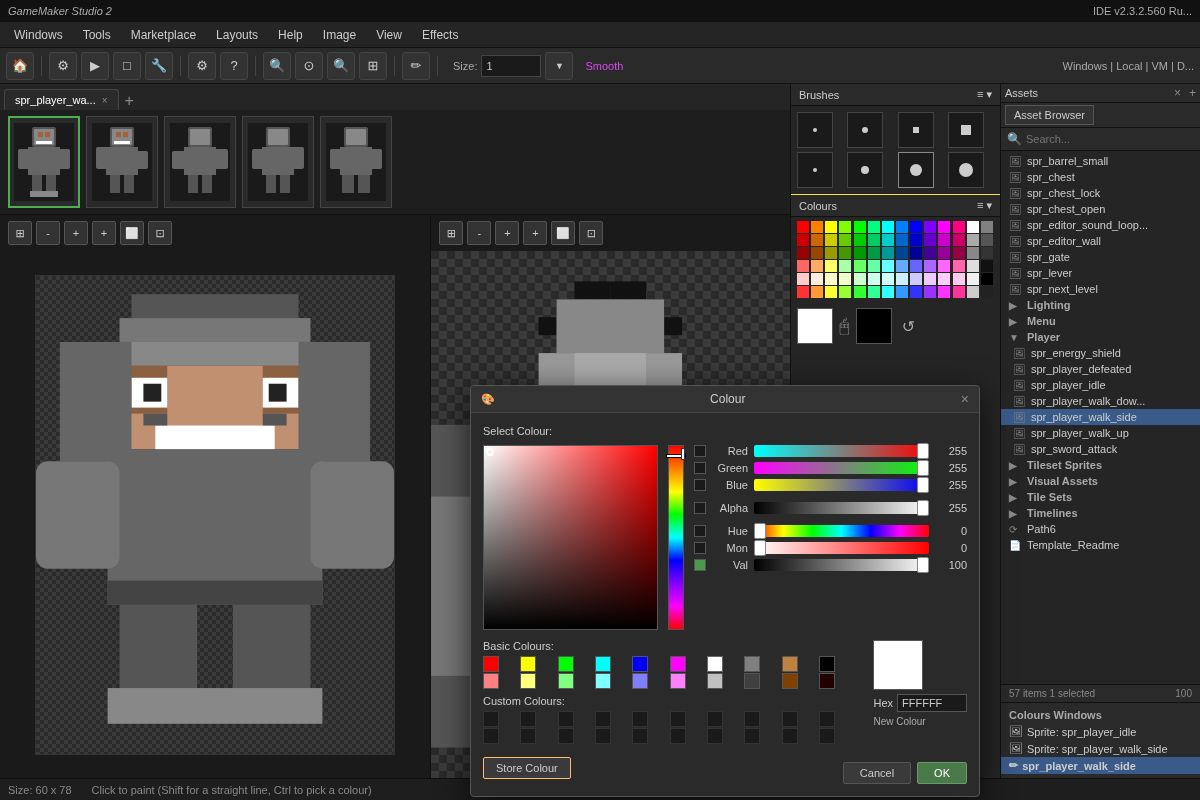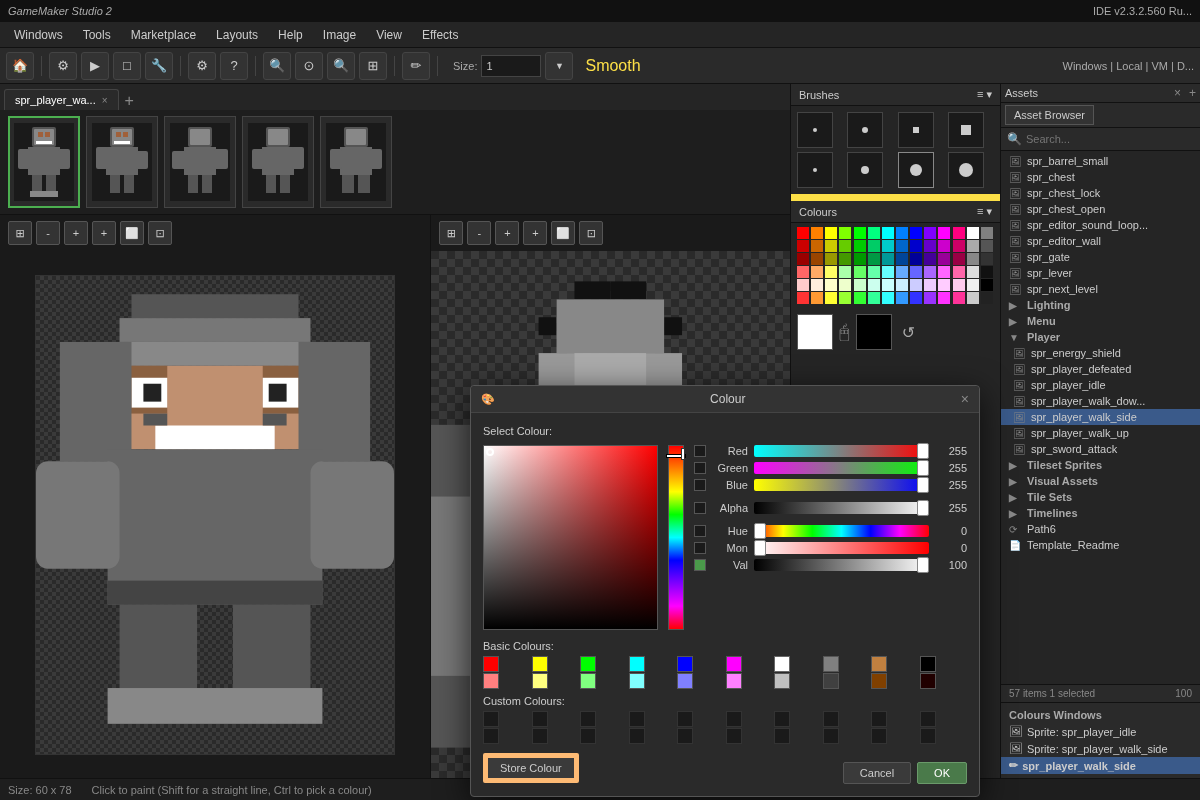--- a/index.html
+++ b/index.html
@@ -67,21 +67,21 @@
     .toolbar-sep { width: 1px; height: 20px; background: #444; margin: 0 3px; }
     .toolbar-size-label { color: #aaa; font-size: 11px; margin-left: 8px; }
     .toolbar-size-input {
       width: 60px; height: 22px;
       background: #1a1a1a;
       border: 1px solid #444;
       color: #ccc;
       font-size: 11px;
       padding: 0 4px;
     }
-    .toolbar-smooth { color: #fde047; font-size: 16px; margin-left: 8px; }
+    .toolbar-smooth { color: #d946ef; font-size: 11px; margin-left: 8px; }
     .toolbar-right { margin-left: auto; display: flex; align-items: center; gap: 6px; color: #aaa; font-size: 11px; }
     
     .main-area {
       display: flex;
       flex: 1;
       overflow: hidden;
       justify-content: space-between;
     }
     
     .editor-area {
@@ -203,21 +203,21 @@
       gap: 4px;
     }
     .brush-item {
       width: 36px; height: 36px;
       background: #1a1a1a;
       border: 1px solid #444;
       display: flex; align-items: center; justify-content: center;
       cursor: pointer;
     }
     .brush-item.selected { border-color: #888; }
-    .colours-section { border-top: 7px solid #fde047; }
+    .colours-section { border-top: 1px solid #fde047; }
     .colour-grid {
       padding: 4px 6px;
       display: grid;
       grid-template-columns: repeat(14, 1fr);
       gap: 1px;
     }
     .colour-cell {
       width: 12px; height: 12px;
       cursor: pointer;
     }
@@ -524,21 +524,21 @@
       border: 1px solid #555;
       color: #ccc;
       font-size: 11px;
       cursor: pointer;
       border-radius: 2px;
     }
     .dialog-btn.primary { background: #4a7a4a; border-color: #6a9a6a; color: #fff; }
     .store-colour-btn {
       padding: 4px 12px;
       background: #3a3a3a;
-      border: 5px solid #fdba74;
+      border: 1px solid #fdba74;
       color: #ccc;
       font-size: 11px;
       cursor: pointer;
       border-radius: 2px;
     }
     .indent-1 { padding-left: 12px; }
     .scrollbar-placeholder::-webkit-scrollbar { width: 6px; }
     .scrollbar-placeholder::-webkit-scrollbar-track { background: #1a1a1a; }
     .scrollbar-placeholder::-webkit-scrollbar-thumb { background: #555; border-radius: 3px; }
   </style>
@@ -1205,20 +1205,28 @@
               <div class="custom-colour-cell"></div>
               <div class="custom-colour-cell"></div>
               <div class="custom-colour-cell"></div>
               <div class="custom-colour-cell"></div>
               <div class="custom-colour-cell"></div>
               <div class="custom-colour-cell"></div>
             </div>
           </div>
         </div>
 
+        <div class="hex-preview-section">
+          <div class="colour-preview-box"></div>
+          <div class="hex-row">
+            <span>Hex</span>
+            <input class="hex-input" type="text" value="FFFFFF" style="">
+          </div>
+          <span style="font-size:10px;color:#aaa;">New Colour</span>
+        </div>
       </div>
 
       <div style="display:flex;justify-content:space-between;align-items:center;margin-top:8px;">
         <button class="store-colour-btn">Store Colour</button>
         <div class="dialog-buttons">
           <button class="dialog-btn">Cancel</button>
           <button class="dialog-btn primary">OK</button>
         </div>
       </div>
     </div>

